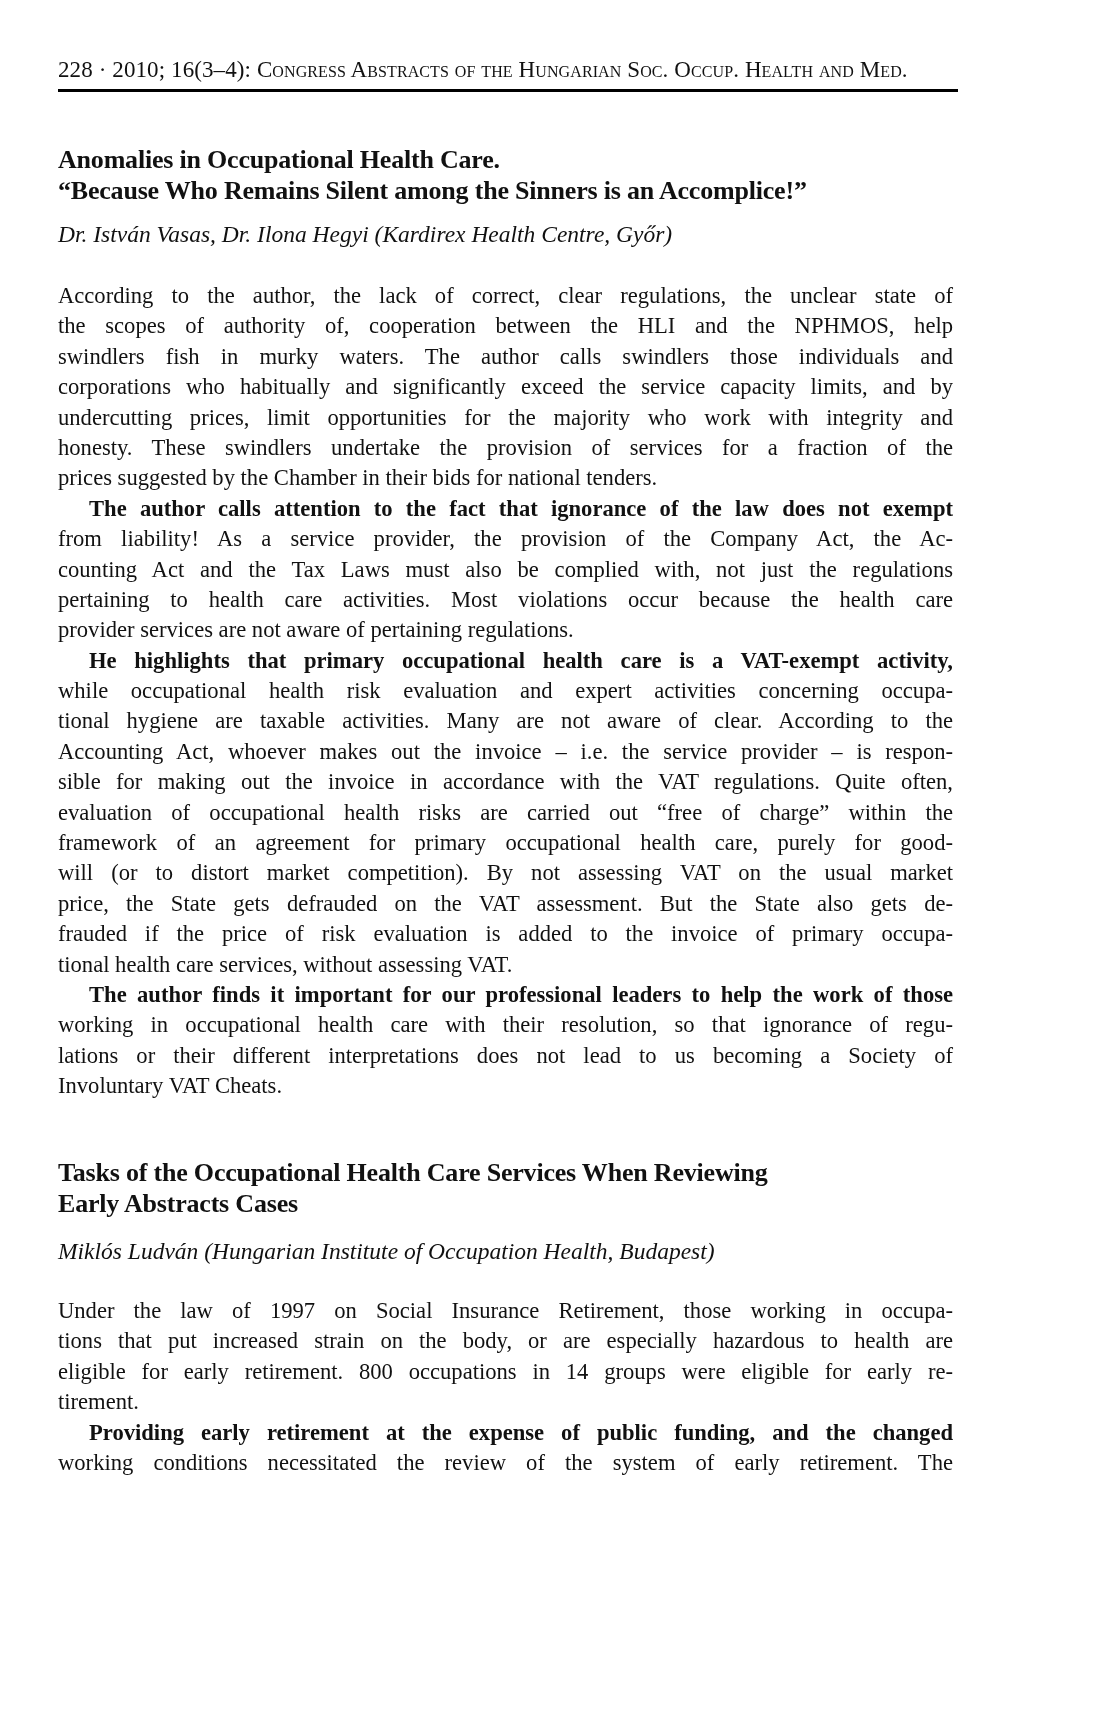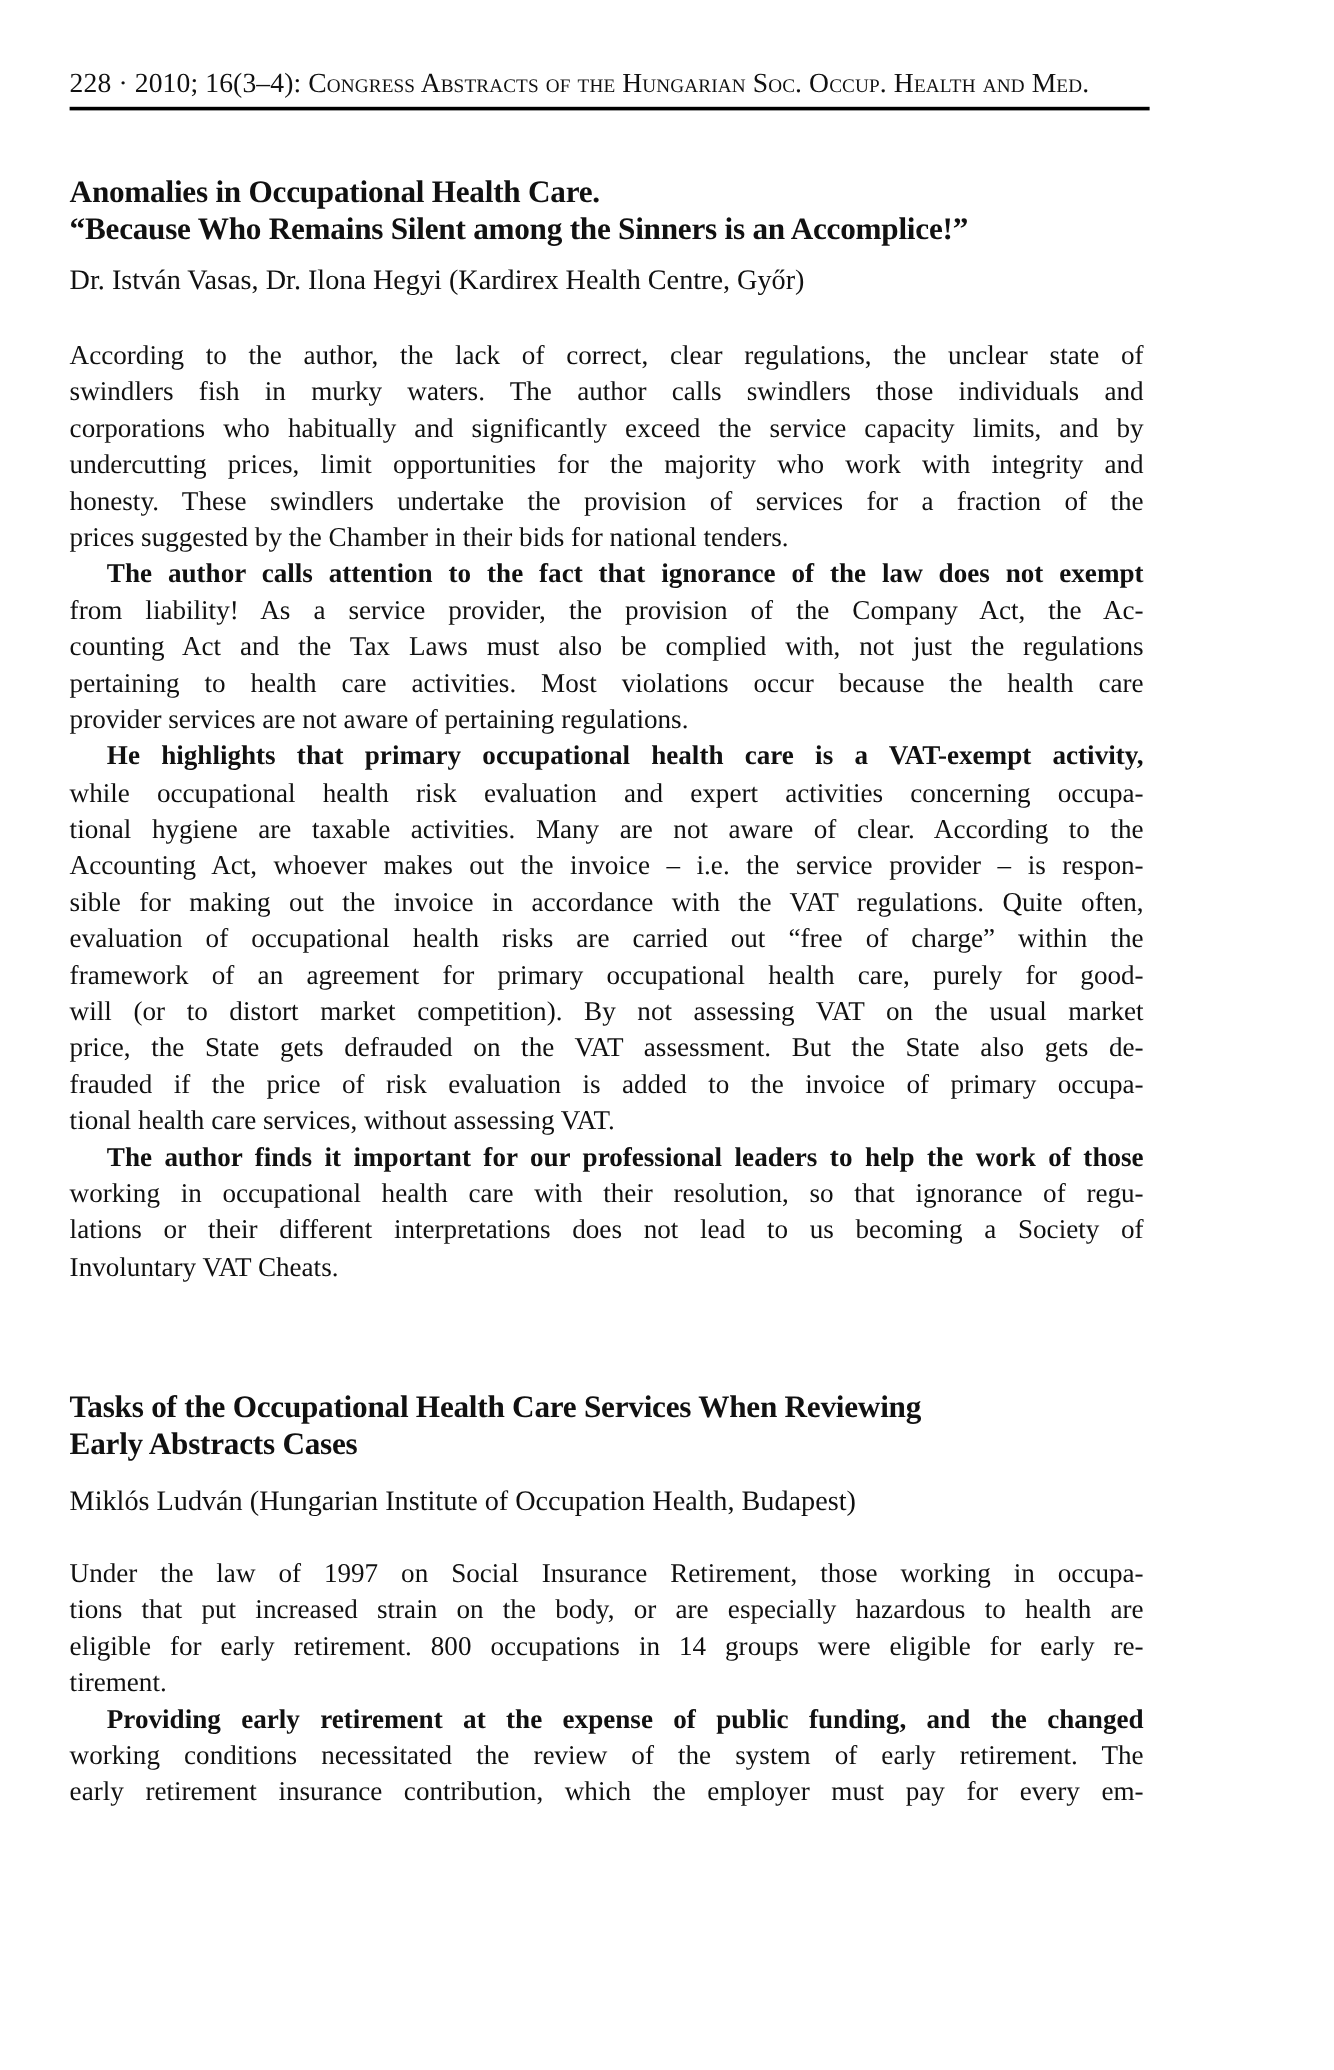--- a/index.html
+++ b/index.html
@@ -14,21 +14,21 @@
   }
   .running-head .sc { font-variant: small-caps; }
   .head-rule { position: absolute; top: 89px; left: 0; width: 900px; height: 3px; background: #000; }
 
   .article-title {
     position: absolute; left: 0; width: 895px;
     font-weight: bold; font-size: 26px; line-height: 31px; letter-spacing: -0.2px;
   }
   .authors {
     position: absolute; left: 0; width: 895px;
-    font-size: 23.5px; line-height: 30px;
+    font-style: italic; font-size: 23.5px; line-height: 30px;
   }
   .body-block { position: absolute; left: 0; width: 895px; }
   .line {
     display: block; height: 30.4px; line-height: 30.4px; font-size: 22.6px;
     text-align: justify; text-align-last: justify; white-space: nowrap; overflow: visible;
   }
   .line.last { text-align-last: left; }
   .line.indent { text-indent: 31px; font-weight: bold; }
 </style>
 </head>
@@ -45,20 +45,21 @@
   <div class="head-rule"></div>
 
   <div class="article-title" style="top:144px">
     <div>Anomalies in Occupational Health Care.</div>
     <div>“Because Who Remains Silent among the Sinners is an Accomplice!”</div>
   </div>
   <div class="authors" style="top:219px">Dr. István Vasas, Dr. Ilona Hegyi (Kardirex Health Centre, Győr)</div>
   <div class="body-block" style="top:281px">
       <div>
         <span class="line">According to the author, the lack of correct, clear regulations, the unclear state of</span>
+        <span class="line">the scopes of authority of, cooperation between the HLI and the NPHMOS, help</span>
         <span class="line">swindlers fish in murky waters. The author calls swindlers those individuals and</span>
         <span class="line">corporations who habitually and significantly exceed the service capacity limits, and by</span>
         <span class="line">undercutting prices, limit opportunities for the majority who work with integrity and</span>
         <span class="line">honesty. These swindlers undertake the provision of services for a fraction of the</span>
         <span class="line last">prices suggested by the Chamber in their bids for national tenders.</span>
       </div>
       <div>
         <span class="line indent">The author calls attention to the fact that ignorance of the law does not exempt</span>
         <span class="line">from liability! As a service provider, the provision of the Company Act, the Ac-</span>
         <span class="line">counting Act and the Tax Laws must also be complied with, not just the regulations</span>
@@ -94,17 +95,16 @@
   <div class="body-block" style="top:1296px">
       <div>
         <span class="line">Under the law of 1997 on Social Insurance Retirement, those working in occupa-</span>
         <span class="line">tions that put increased strain on the body, or are especially hazardous to health are</span>
         <span class="line">eligible for early retirement. 800 occupations in 14 groups were eligible for early re-</span>
         <span class="line last">tirement.</span>
       </div>
       <div>
         <span class="line indent">Providing early retirement at the expense of public funding, and the changed</span>
         <span class="line">working conditions necessitated the review of the system of early retirement. The</span>
-        <span class="line">early retirement insurance contribution, which the employer must pay for every em-</span>
       </div>
     </div>
 
 </div>
 
 </body></html>

